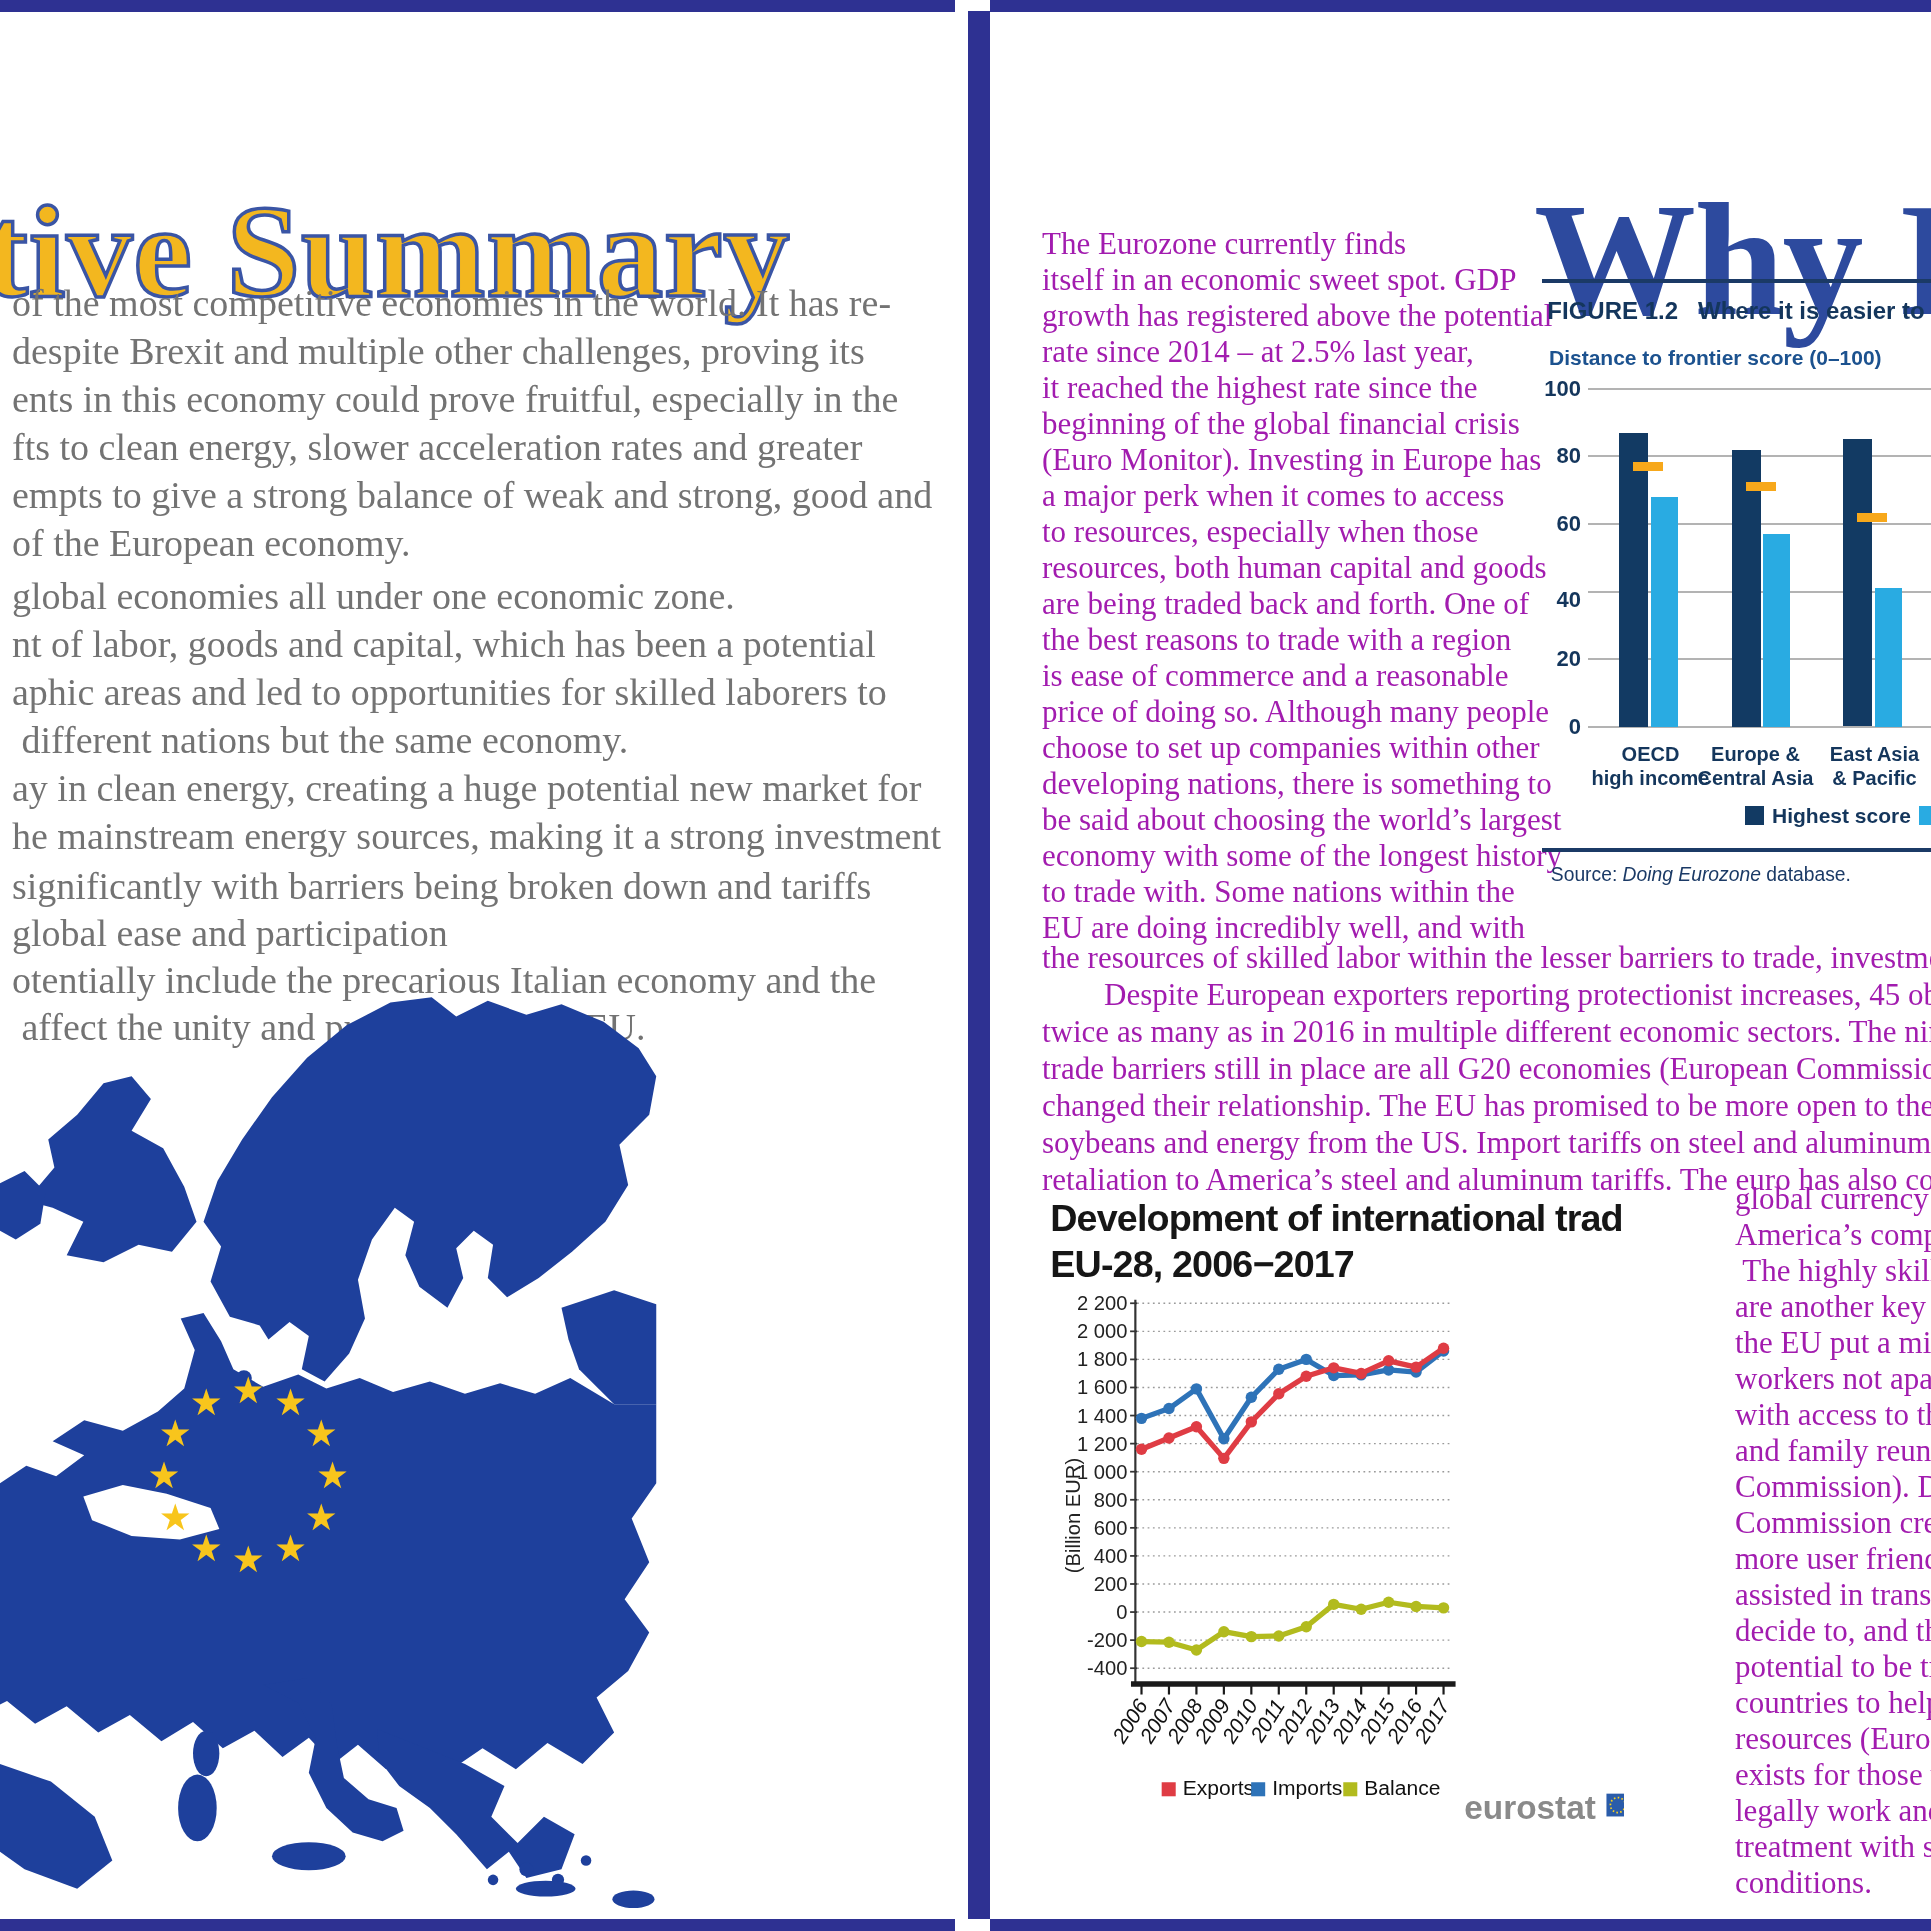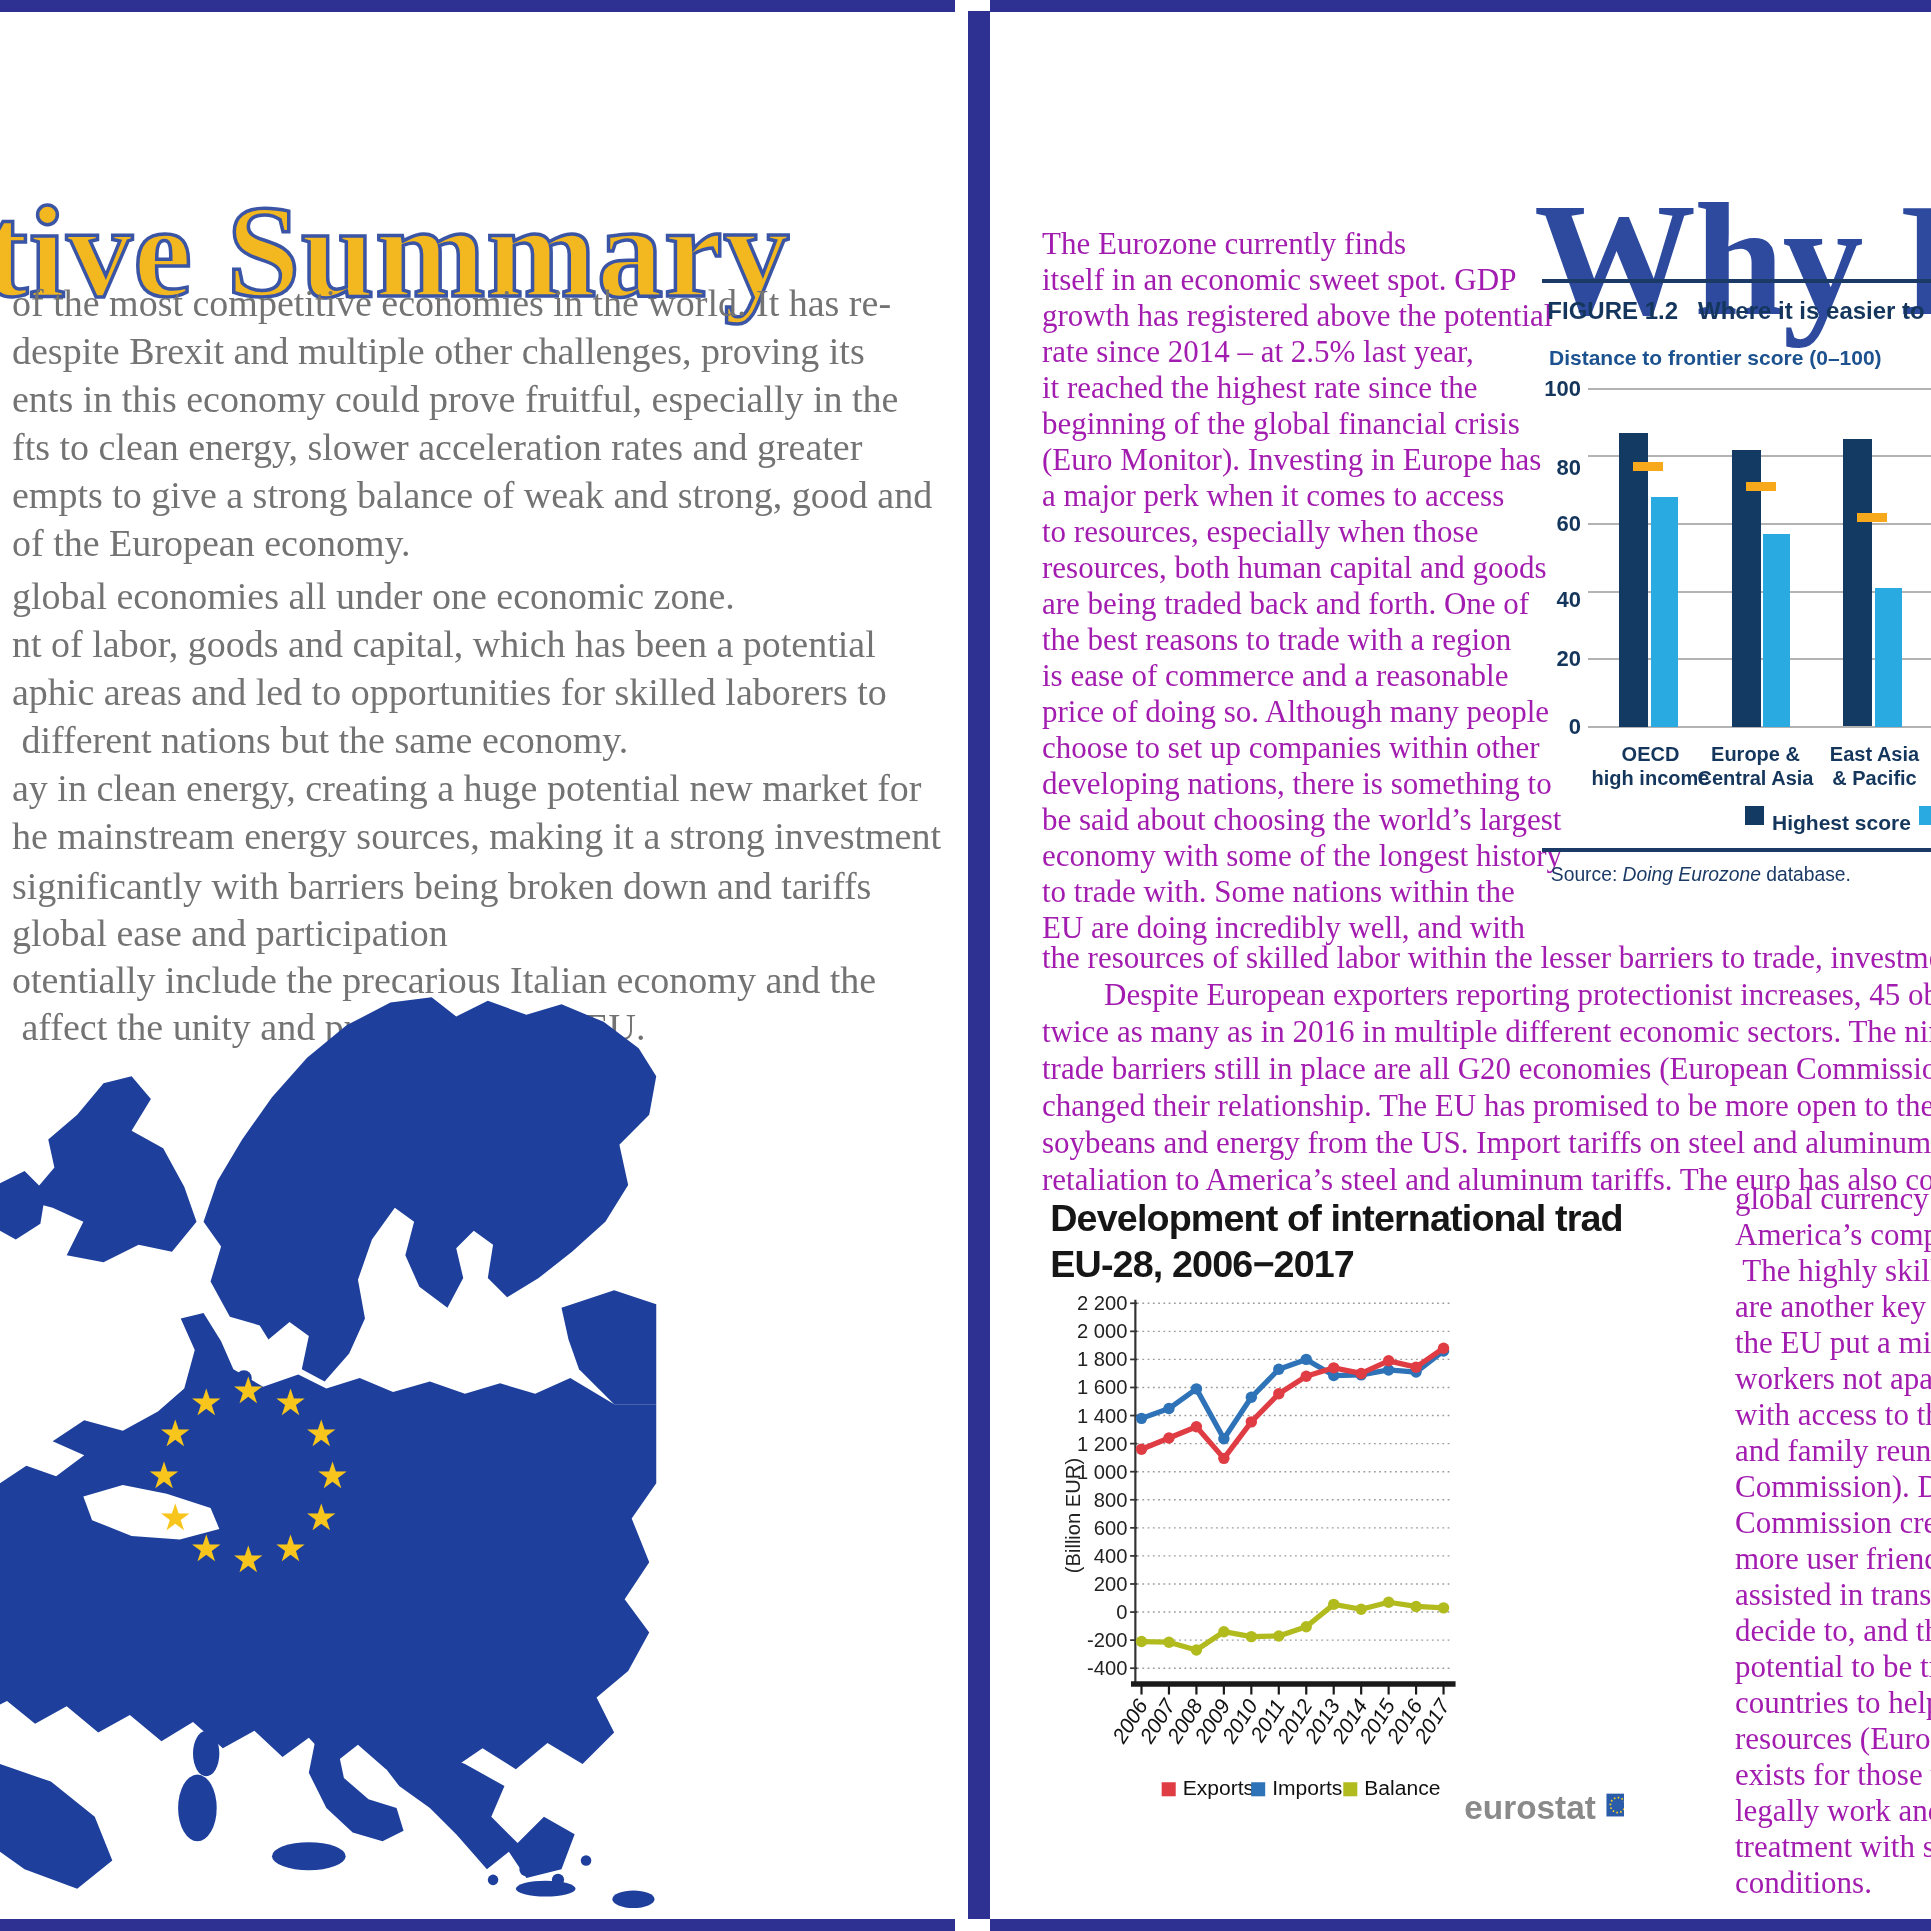--- a/index.html
+++ b/index.html
@@ -26,21 +26,21 @@
   
   #fig12{left:1542px;top:279px;width:389px;height:614px;font-family:"Liberation Sans",sans-serif;}
   #fig12 .rule{position:absolute;left:0;width:389px;height:3.5px;background:#1b3a66;}
   #fig12 .caption{position:absolute;left:5.3px;top:17.6px;font-weight:bold;font-size:24px;color:#14365c;white-space:pre;}
   #fig12 .subtitle{position:absolute;left:7px;top:67px;font-weight:bold;font-size:21px;color:#1c528f;}
   #fig12 .grid{position:absolute;height:1.8px;background:#b3b3b3;}
   #fig12 .ylab{position:absolute;width:39px;text-align:right;font-weight:bold;font-size:22px;color:#14365c;}
   #fig12 .bbar{position:absolute;}
   #fig12 .catlab{position:absolute;text-align:center;font-weight:bold;font-size:20px;line-height:24px;color:#14365c;white-space:pre-line;}
   #fig12 .legsq{position:absolute;width:19.3px;height:19.3px;}
-  #fig12 .legtx{position:absolute;font-weight:bold;font-size:21px;color:#14365c;margin-top:7px;}
+  #fig12 .legtx{position:absolute;font-weight:bold;font-size:21px;color:#14365c;}
   #fig12 .source{position:absolute;left:8.8px;top:585px;font-size:19.3px;color:#1b3a66;}
   
   #linechart{left:1045px;top:1189px;}
   
   #eumap{left:0;top:992px;}
 </style>
 </head>
 <body>
 
 <div class="abs bar" style="left:0;top:0;width:955px;height:12.3px;"></div>
@@ -173,21 +173,21 @@
     <div class="subtitle">Distance to frontier score (0–100)</div>
     <div class="grid" style="left: 46px; top: 447px; width: 343px;"></div>
     <div class="ylab" style="top: 435px;">0</div>
     <div class="grid" style="left: 46px; top: 379px; width: 343px;"></div>
     <div class="ylab" style="top: 367px;">20</div>
     <div class="grid" style="left: 46px; top: 312px; width: 343px;"></div>
     <div class="ylab" style="top: 308px;">40</div>
     <div class="grid" style="left: 46px; top: 244px; width: 343px;"></div>
     <div class="ylab" style="top: 232px;">60</div>
     <div class="grid" style="left: 46px; top: 176px; width: 343px;"></div>
-    <div class="ylab" style="top: 176px;">80</div>
+    <div class="ylab" style="top: 164px;">80</div>
     <div class="grid" style="left: 46px; top: 109px; width: 343px;"></div>
     <div class="ylab" style="top: 97px;">100</div>
     <div class="bbar" style="left: 77px; top: 154px; width: 29px; height: 294px; background: rgb(18, 58, 99);"></div>
     <div class="bbar" style="left: 109px; top: 218px; width: 27px; height: 230px; background: rgb(41, 171, 226);"></div>
     <div class="bbar" style="left: 91px; top: 183px; width: 30px; height: 8.8px; background: rgb(247, 168, 27);"></div>
     <div class="catlab" style="left: 47px; top: 463px; width: 123px;">OECD
 high income</div>
     <div class="bbar" style="left: 190px; top: 171px; width: 29px; height: 277px; background: rgb(18, 58, 99);"></div>
     <div class="bbar" style="left: 221px; top: 255px; width: 27px; height: 193px; background: rgb(41, 171, 226);"></div>
     <div class="bbar" style="left: 204px; top: 203px; width: 30px; height: 8.8px; background: rgb(247, 168, 27);"></div>

